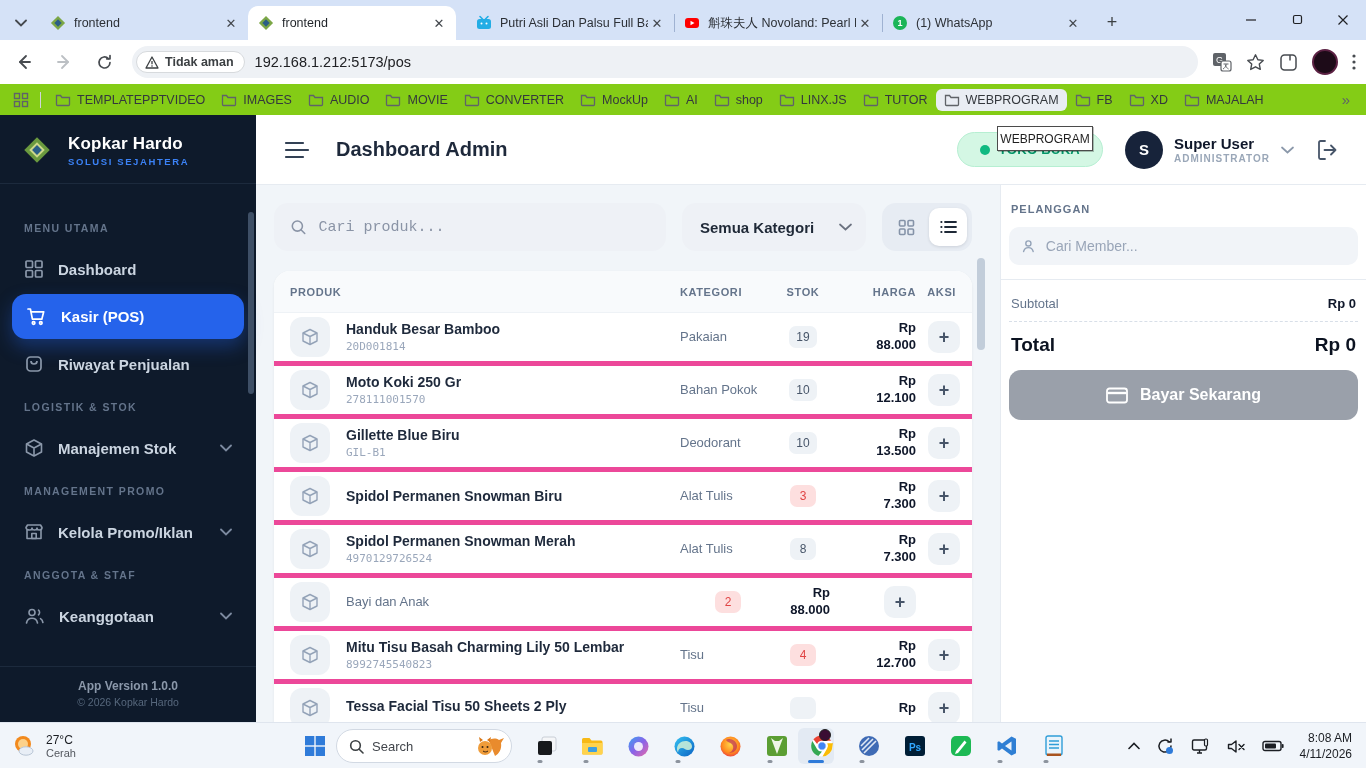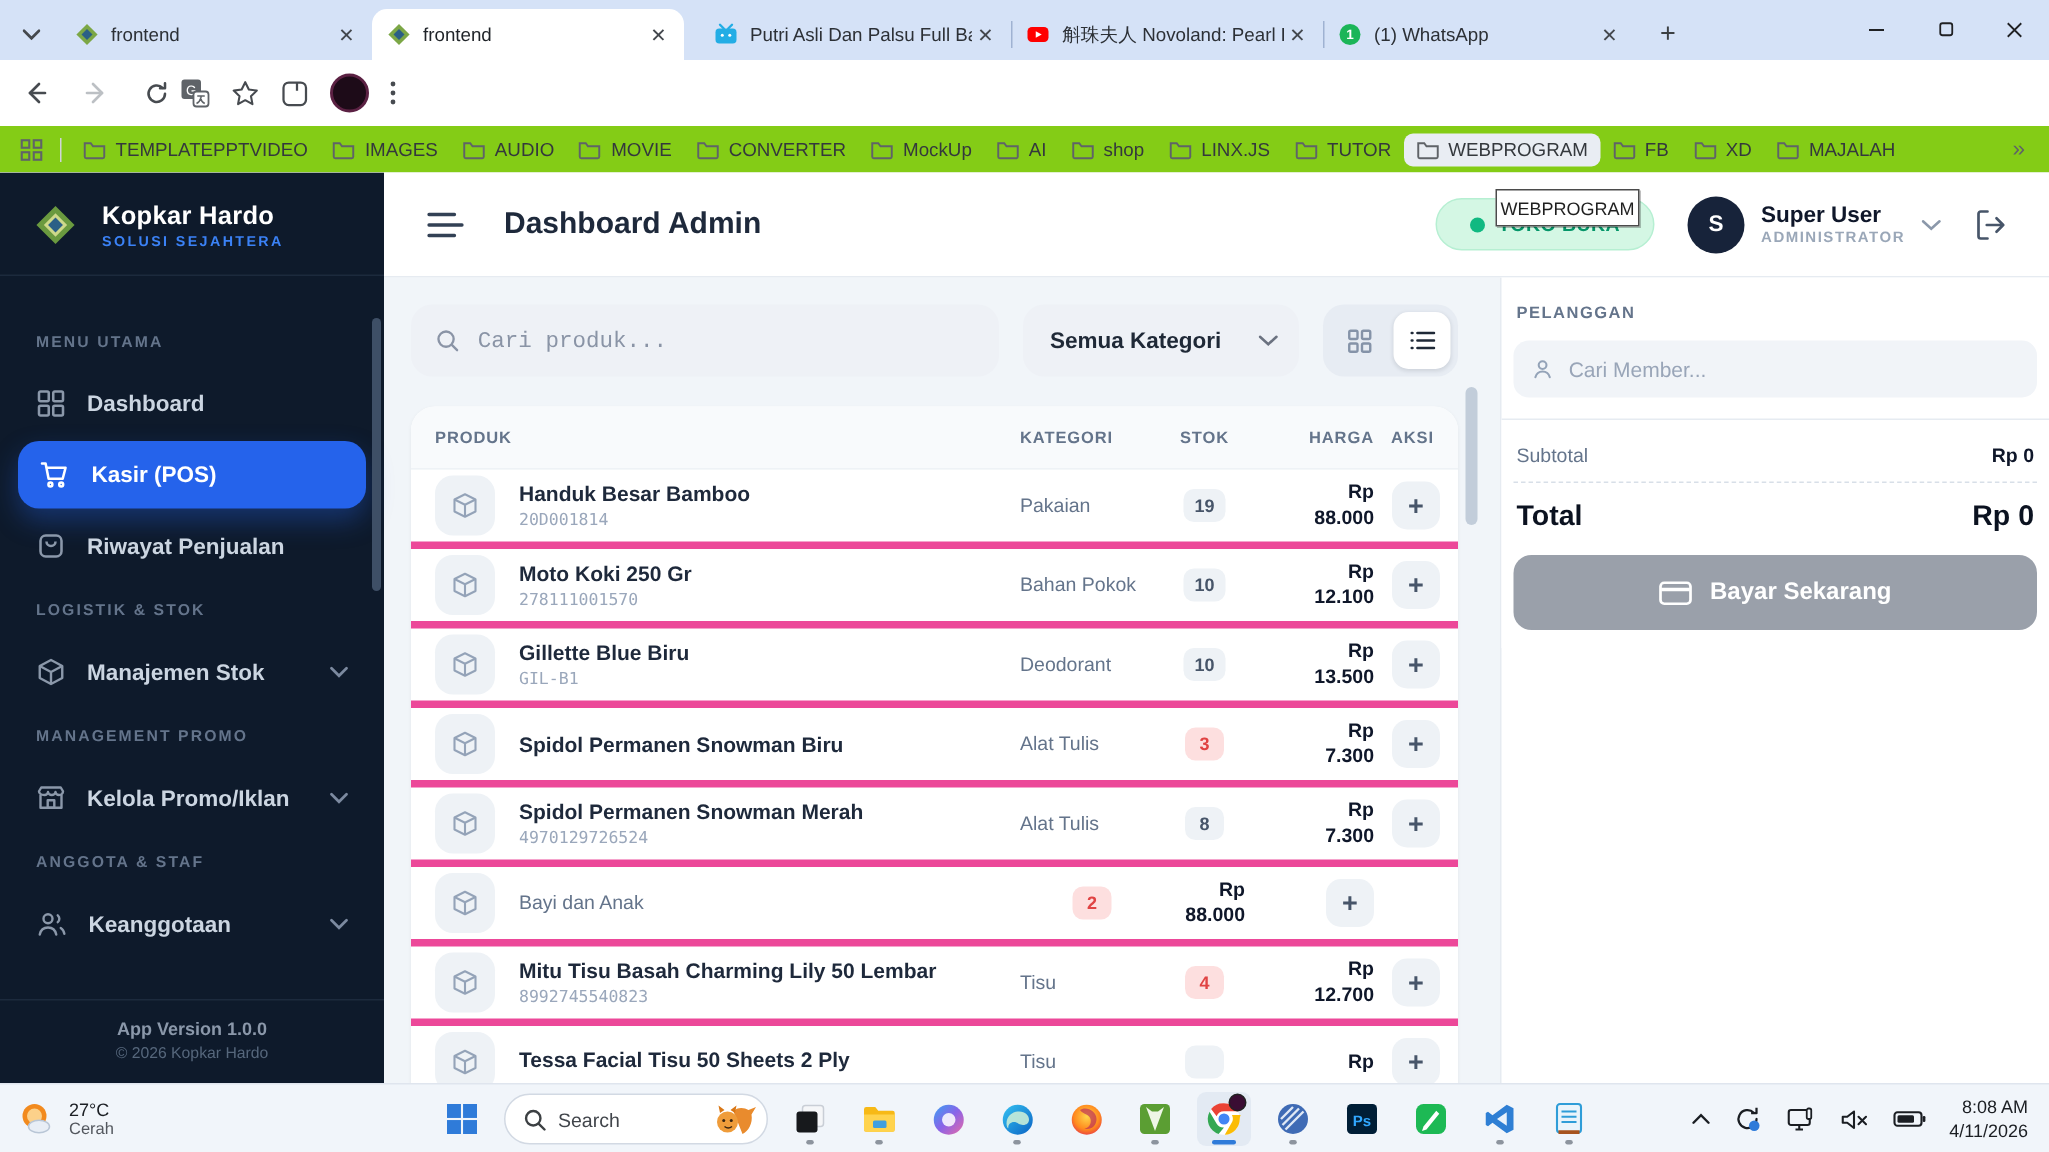--- a/index.html
+++ b/index.html
@@ -93,21 +93,21 @@
   .tbl-head { background:#f8fafc; height:42px; font-size:11px; font-weight:800; letter-spacing:.6px; color:#64748b; border-bottom:1px solid #eef2f6; }
   .th-produk { grid-column:1 / 3; }
   .th-stok { justify-self:center; }
   .th-harga { justify-self:end; }
   .th-aksi { justify-self:end; padding-right:4px; }
   .prow { height:53px; border-bottom:5px solid #ec4899; }
   .pthumb { width:40px; height:40px; border-radius:12px; background:#eef2f6; display:flex; align-items:center; justify-content:center; color:#94a3b8; }
   .pname { font-size:14px; font-weight:800; color:#1e293b; line-height:1.2; }
   .psku { font-size:11px; color:#9aa7bb; font-family:"DejaVu Sans Mono", monospace; margin-top:3px; }
   .pcat { font-size:13px; color:#64748b; line-height:1.25; padding-right:10px; }
-  .pstock { justify-self:center; min-width:26px; height:22px; padding:0 7px; border-radius:7px; background:#eef2f6; color:#475569; font-size:12px; font-weight:700; display:flex; align-items:center; justify-content:center; }
+  .pstock { justify-self:center; min-width:26px; height:22px; padding:0 7px; border-radius:7px; background:#eef2f6; color:#475569; font-size:12px; font-weight:400; display:flex; align-items:center; justify-content:center; }
   .pstock.low { background:#fddfdf; color:#e04444; }
   .pprice { justify-self:end; text-align:right; font-size:13px; font-weight:800; color:#0f172a; line-height:1.3; }
   .padd { justify-self:end; width:32px; height:32px; border-radius:10px; background:#eef2f6; color:#475569; display:flex; align-items:center; justify-content:center; font-size:18px; font-weight:600; }
   .list-scrollbar { position:absolute; right:-13px; top:-13px; width:8px; height:92px; background:#c2cdda; border-radius:4px; }
 
   
   .cart { width:366px; flex:0 0 366px; background:#fff; border-left:1px solid #e6ebf1; display:flex; flex-direction:column; }
   .cart-top { padding:16px 8px 14px 8px; }
   .cart-label { font-size:11px; font-weight:800; letter-spacing:1px; color:#64748b; margin:2px 0 12px 2px; }
   .member-pill { height:38px; background:#f1f4f8; border-radius:10px; display:flex; align-items:center; gap:10px; padding:0 12px; color:#94a3b8; }
@@ -124,21 +124,21 @@
 
   
   .bm-tooltip { position:absolute; left:997px; top:126px; width:96px; height:25px; background:#fff; border:1px solid #4b4b4b; box-shadow:1px 1px 0 rgba(0,0,0,.25); font-size:12px; color:#1f1f1f; display:flex; align-items:center; justify-content:center; z-index:40; }
 
   
   .taskbar { position:absolute; left:0; top:722px; width:1366px; height:46px; background:#f1f5fa; border-top:1px solid #dfe5ee; display:flex; align-items:center; }
   .weather { display:flex; align-items:center; gap:8px; margin-left:10px; width:150px; }
   .w-temp { font-size:12px; color:#1b1e23; }
   .w-cond { font-size:11px; color:#53575e; }
   .tb-center { display:flex; align-items:center; gap:10px; position:absolute; left:290px; top:0; height:46px; }
-  .tk-icon { width:36px; height:36px; border-radius:6px; display:flex; align-items:center; justify-content:center; position:relative; }
+  .tk-icon { width:36px; height:36px; border-radius:6px; display:flex; align-items:center; justify-content:flex-end; position:relative; }
   .tk-icon .rundot { position:absolute; bottom:1px; left:50%; transform:translateX(-50%); width:5px; height:3px; border-radius:2px; background:#8d949e; }
   .tk-icon.focused { background:#e3eaf3; }
   .tk-icon.focused .rundot { width:16px; background:#2f7bd9; }
   .search-box { height:34px; width:176px; background:#fff; border:1px solid #d2d9e3; border-radius:17px; display:flex; align-items:center; gap:8px; padding:0 6px 0 12px; color:#3c4043; overflow:hidden; }
   .search-box span { font-size:13px; color:#41454b; flex:1; }
   .tray { position:absolute; right:0; top:0; height:46px; display:flex; align-items:center; gap:16px; padding-right:14px; color:#1b1e23; }
   .clock { text-align:right; font-size:12px; color:#1b1e23; line-height:1.35; }
 </style>
 </head>
 <body>
@@ -231,20 +231,31 @@
         <path d="M3 9h10" stroke="currentColor" stroke-width="1.8" stroke-linecap="round"></path>
       </svg>
     </div>
   <div class="nav-btn">
       <svg width="17" height="17" viewBox="0 0 17 17">
         <path d="M14 8.5a5.5 5.5 0 1 1-1.6-3.9" stroke="currentColor" stroke-width="1.7" fill="none" stroke-linecap="round"></path>
         <path d="M14 1.5v3.3h-3.3" fill="none" stroke="currentColor" stroke-width="1.7" stroke-linecap="round" stroke-linejoin="round"></path>
       </svg>
     </div>
 
+  <div class="omnibox">
+    <div class="warn-chip">
+      <svg width="14" height="13" viewBox="0 0 14 13">
+          <path d="M7 1 13 12H1Z" fill="none" stroke="#3c4043" stroke-width="1.3" stroke-linejoin="round"></path>
+          <path d="M7 5v3.2" stroke="#3c4043" stroke-width="1.3"></path>
+          <circle cx="7" cy="10" r=".8" fill="#3c4043"></circle>
+        </svg>
+      <span>Tidak aman</span>
+    </div>
+    <span class="url-text">192.168.1.212:5173/pos</span>
+  </div>
 
   <div class="tb-icons">
     <svg width="20" height="20" viewBox="0 0 20 20">
         <rect x="1" y="1" width="13" height="13" rx="2" fill="#5f6368"></rect>
         <text x="7.5" y="11" font-size="9" fill="#fff" text-anchor="middle" font-family="sans-serif">G</text>
         <rect x="9" y="9" width="10" height="10" rx="2" fill="#fff" stroke="#5f6368" stroke-width="1.2"></rect>
         <path d="M11.5 12h5M14 12v1c-.5 2-1.8 3.4-3 4M16.5 17c-1.2-.6-2.5-2-3-4" stroke="#5f6368" stroke-width="1" fill="none"></path>
       </svg>
     <svg width="19" height="19" viewBox="0 0 19 19">
         <path d="M9.5 1.8 11.9 6.7 17.2 7.4 13.3 11.1 14.3 16.4 9.5 13.8 4.7 16.4 5.7 11.1 1.8 7.4 7.1 6.7Z" fill="none" stroke="#474b50" stroke-width="1.4" stroke-linejoin="round"></path>

